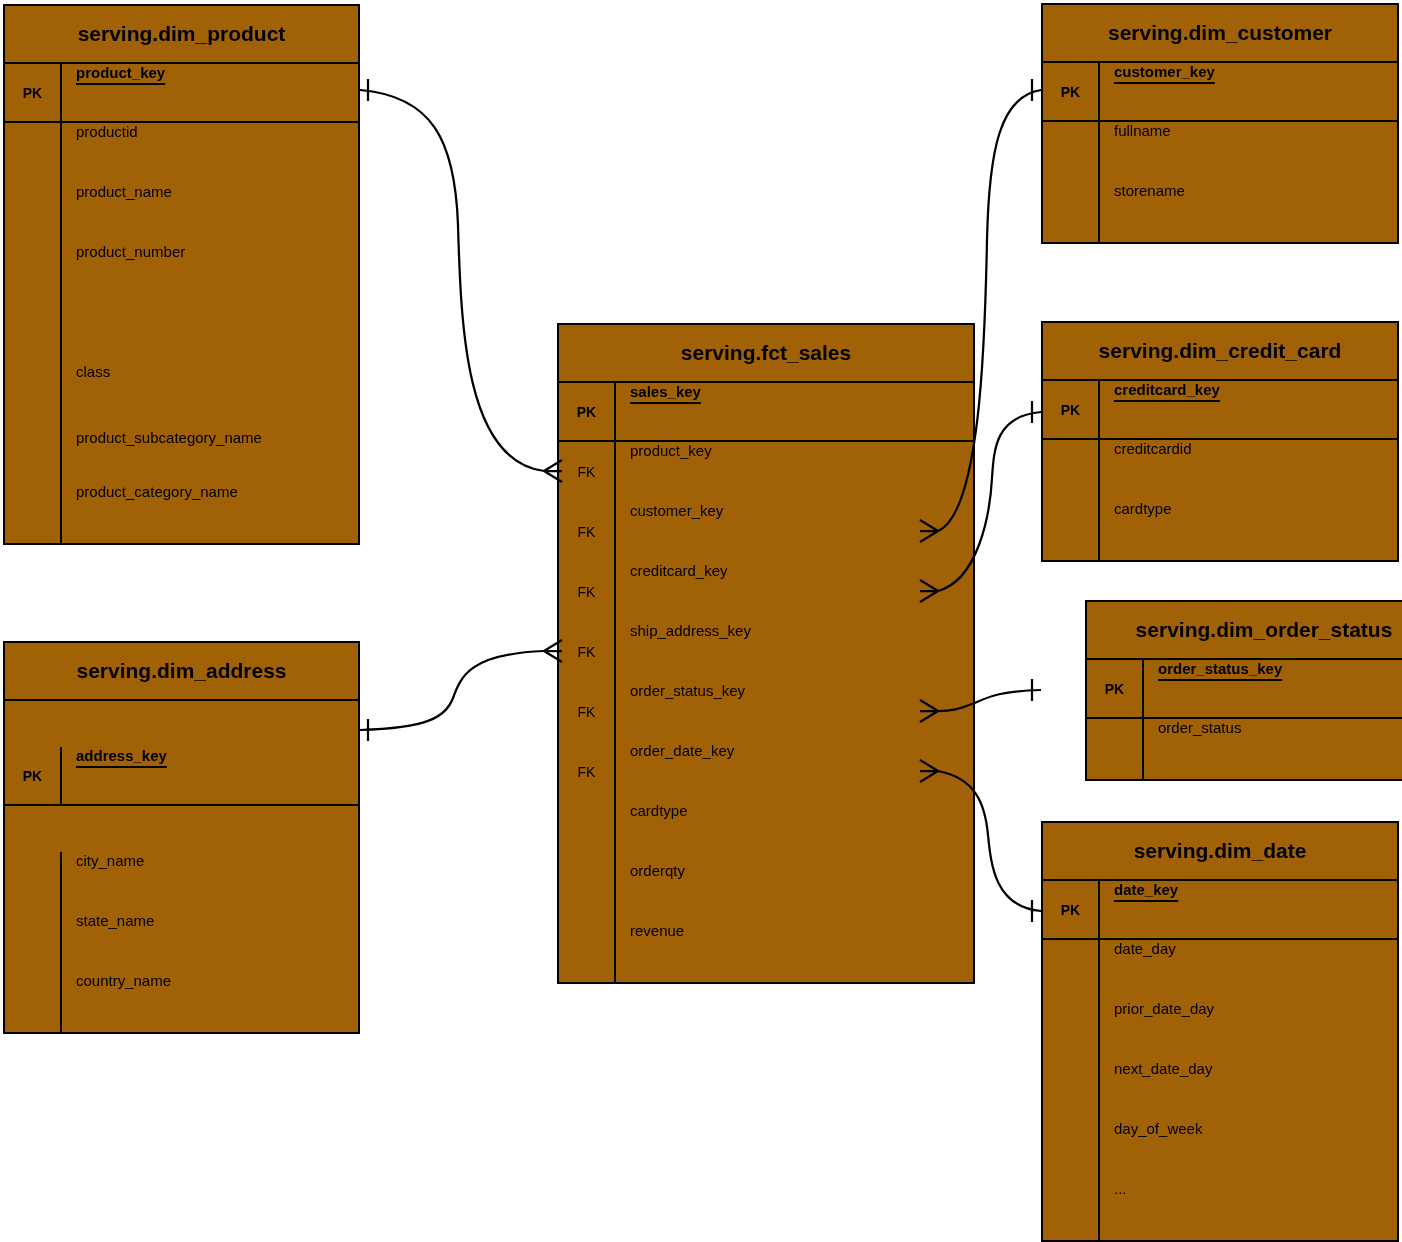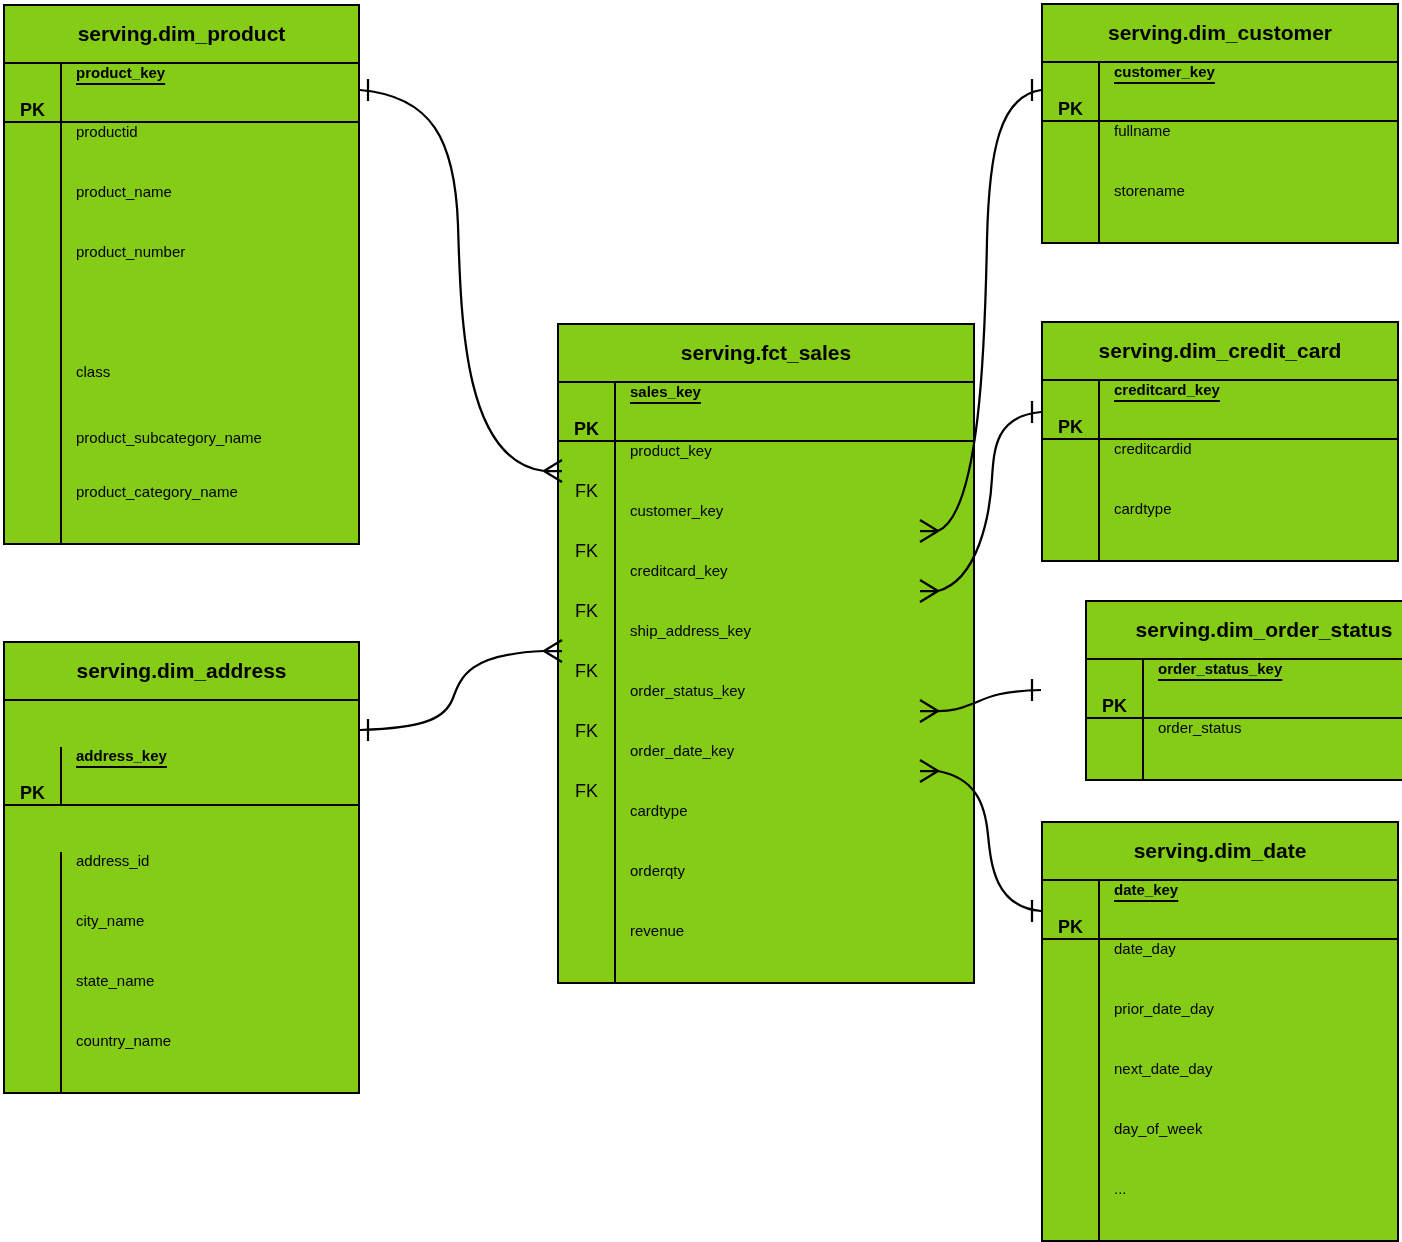--- a/index.html
+++ b/index.html
@@ -9,43 +9,43 @@
     font-family: "Liberation Sans", sans-serif;
     color: #000000;
     position: relative;
     overflow: hidden;
   }
   #diagram { position: absolute; left: 0; top: 0; width: 1402px; height: 1242px; }
   svg.rel-layer { position: absolute; left: 0; top: 0; overflow: visible; }
 
   .entity {
     position: absolute;
-    background: #84cc16;
+    background: #a16207;
     border: 2px solid #000000;
     box-sizing: border-box;
     display: flex;
     flex-direction: column;
   }
   .entity-title {
     height: 56px;
     flex: 0 0 56px;
     border-bottom: 2px solid #000000;
     display: flex; align-items: center; justify-content: center;
     font-weight: bold;
     font-size: 21px;
   }
   .section-keys { border-bottom: 2px solid #000000; }
   .trow { display: flex; align-items: stretch; }
   .trow.key-row { min-height: 57px; }
   .trow.field-row { min-height: 60px; }
   .badge-cell {
     flex: 0 0 55px; width: 55px;
     border-right: 2px solid #000000;
-    display: flex; align-items: flex-end; justify-content: center;
-    font-size: 18px;
+    display: flex; align-items: center; justify-content: center;
+    font-size: 14px;
   }
   .badge-cell.pk { font-weight: bold; }
   .name-cell {
     flex: 1 1 auto;
     display: flex; 
     padding-left: 14px; padding-right: 6px;
     font-size: 15px;
   }
   .name-cell span { white-space: nowrap; }
   .name-cell span.pk-name {
@@ -146,28 +146,20 @@
             <span class="pk-name">address_key</span>
           </div>
         </div>
       </div>
       <div class="section-body">
         <div class="trow field-row">
           <div class="badge-cell">
             <span></span>
           </div>
           <div class="name-cell">
-            <span>address_id</span>
-          </div>
-        </div>
-        <div class="trow field-row">
-          <div class="badge-cell">
-            <span></span>
-          </div>
-          <div class="name-cell">
             <span>city_name</span>
           </div>
         </div>
         <div class="trow field-row">
           <div class="badge-cell">
             <span></span>
           </div>
           <div class="name-cell">
             <span>state_name</span>
           </div>

